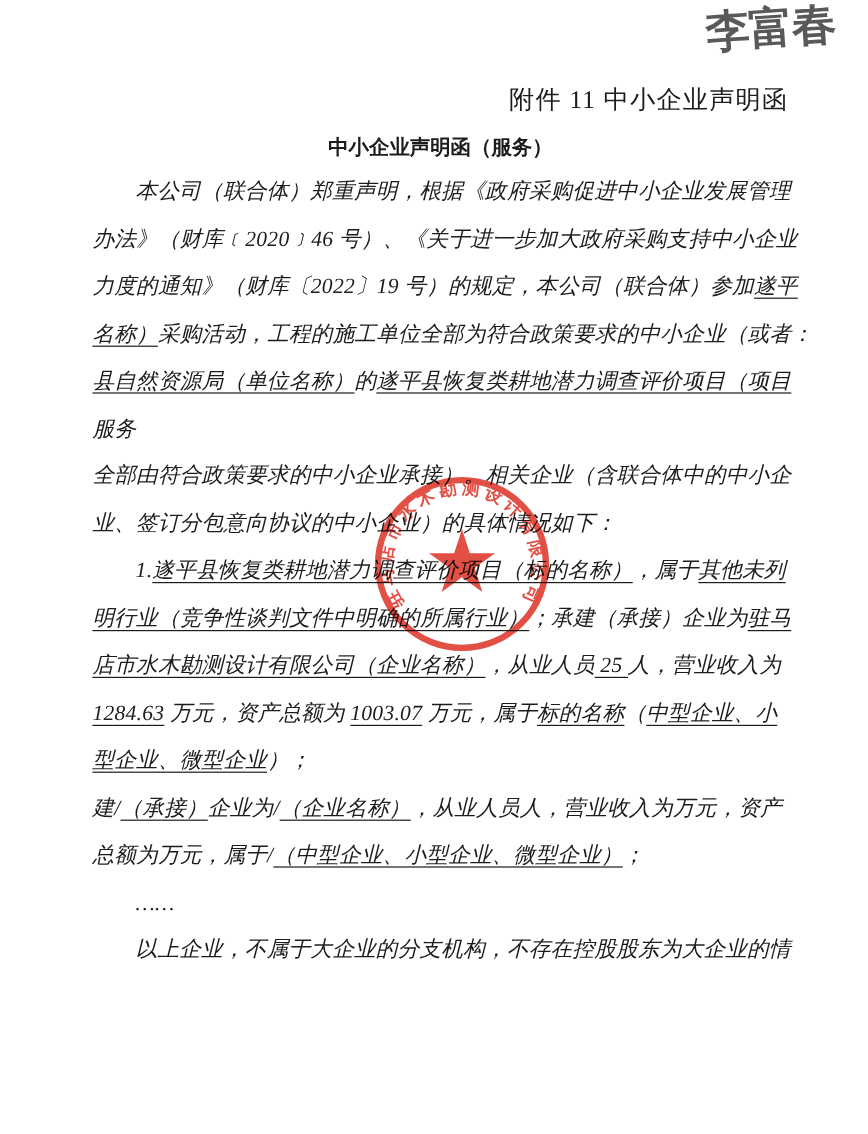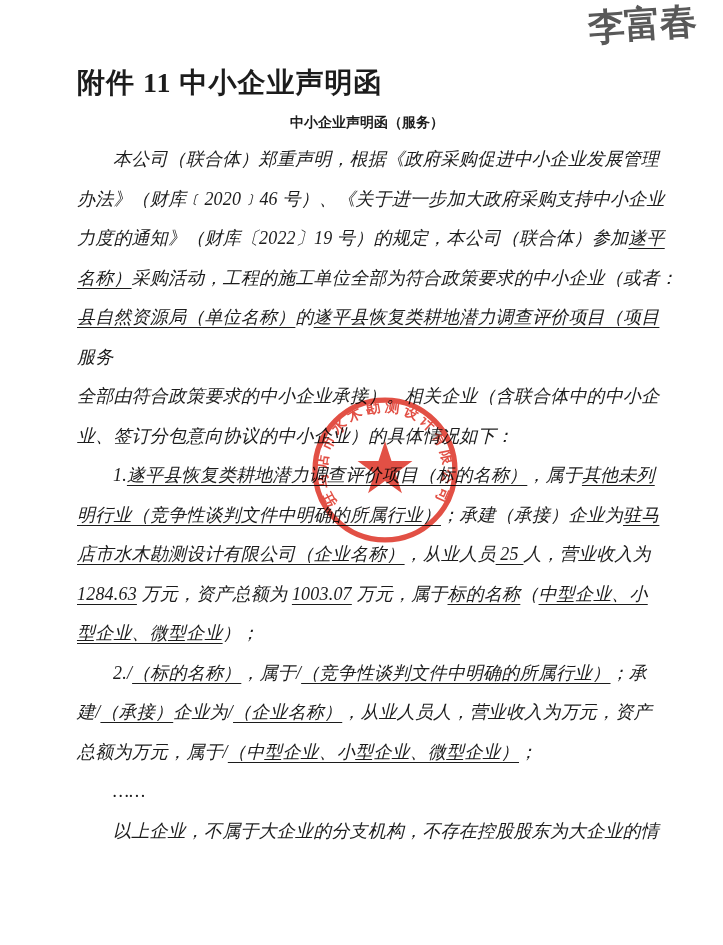--- a/index.html
+++ b/index.html
@@ -11,30 +11,30 @@
     font-family:"Liberation Serif","DejaVu Serif",serif;
     color:#1c1c1c;
   }
   .content{
     position:absolute;
     left:77px;top:71px;
     width:580px;
   }
   .doc-title{
     margin:0;
-    text-align:left;
-    font-size:28px;
+    text-align:right;
+    font-size:21px;
     line-height:24px;
-    font-weight:bold;
+    font-weight:normal;
     letter-spacing:1px;
   }
   .doc-subtitle{
     margin:17px 0 0 0;
     text-align:center;
-    font-size:14px;
+    font-size:17px;
     line-height:22px;
     font-weight:bold;
   }
   .doc-body{
     margin-top:6px;
     font-style:italic;
   }
   .doc-line{
     font-size:18px;
     line-height:39.5px;
@@ -85,21 +85,20 @@
         <div class="doc-line"><span class="u">名称）</span><span class="">采购活动，工程的施工单位全部为符合政策要求的中小企业（或者：</span></div>
         <div class="doc-line"><span class="u">县自然资源局（单位名称）</span><span class="">的</span><span class="u">遂平县恢复类耕地潜力调查评价项目（项目</span></div>
         <div class="doc-line"><span class="">服务</span></div>
         <div class="doc-line"><span class="">全部由符合政策要求的中小企业承接）。相关企业（含联合体中的中小企</span></div>
         <div class="doc-line"><span class="">业、签订分包意向协议的中小企业）的具体情况如下：</span></div>
         <div class="doc-line indent"><span class="">1.</span><span class="u">遂平县恢复类耕地潜力调查评价项目（标的名称）</span><span class="">，属于</span><span class="u">其他未列</span></div>
         <div class="doc-line"><span class="u">明行业（竞争性谈判文件中明确的所属行业）</span><span class="">；承建（承接）企业为</span><span class="u">驻马</span></div>
         <div class="doc-line"><span class="u">店市水木勘测设计有限公司（企业名称）</span><span class="">，从业人员</span><span class="u"> 25 </span><span class="">人，营业收入为</span></div>
         <div class="doc-line"><span class="u">1284.63</span><span class=""> 万元，资产总额为 </span><span class="u">1003.07</span><span class=""> 万元，属于</span><span class="u">标的名称</span><span class="">（</span><span class="u">中型企业、小</span></div>
         <div class="doc-line"><span class="u">型企业、微型企业</span><span class="">）；</span></div>
-        <div class="doc-line indent"><span class="">2./</span><span class="u">（标的名称）</span><span class="">，属于/</span><span class="u">（竞争性谈判文件中明确的所属行业）</span><span class="">；承</span></div>
         <div class="doc-line"><span class="">建/</span><span class="u">（承接）</span><span class="">企业为/</span><span class="u">（企业名称）</span><span class="">，从业人员人，营业收入为万元，资产</span></div>
         <div class="doc-line"><span class="">总额为万元，属于/</span><span class="u">（中型企业、小型企业、微型企业）</span><span class="">；</span></div>
         <div class="doc-line indent"><span class="">……</span></div>
         <div class="doc-line indent"><span class="">以上企业，不属于大企业的分支机构，不存在控股股东为大企业的情</span></div>
       </div>
   </div>
 
   <svg class="seal" viewBox="0 0 200 200">
     <circle cx="100" cy="100" r="92" fill="none" stroke="#dd3124" stroke-width="7"></circle>
     <polygon fill="#dd3124" points="100,62 108.6,88.2 136.1,88.3 113.9,104.5 122.3,130.7 100,114.6 77.7,130.7 86.1,104.5 63.9,88.3 91.4,88.2"></polygon>

